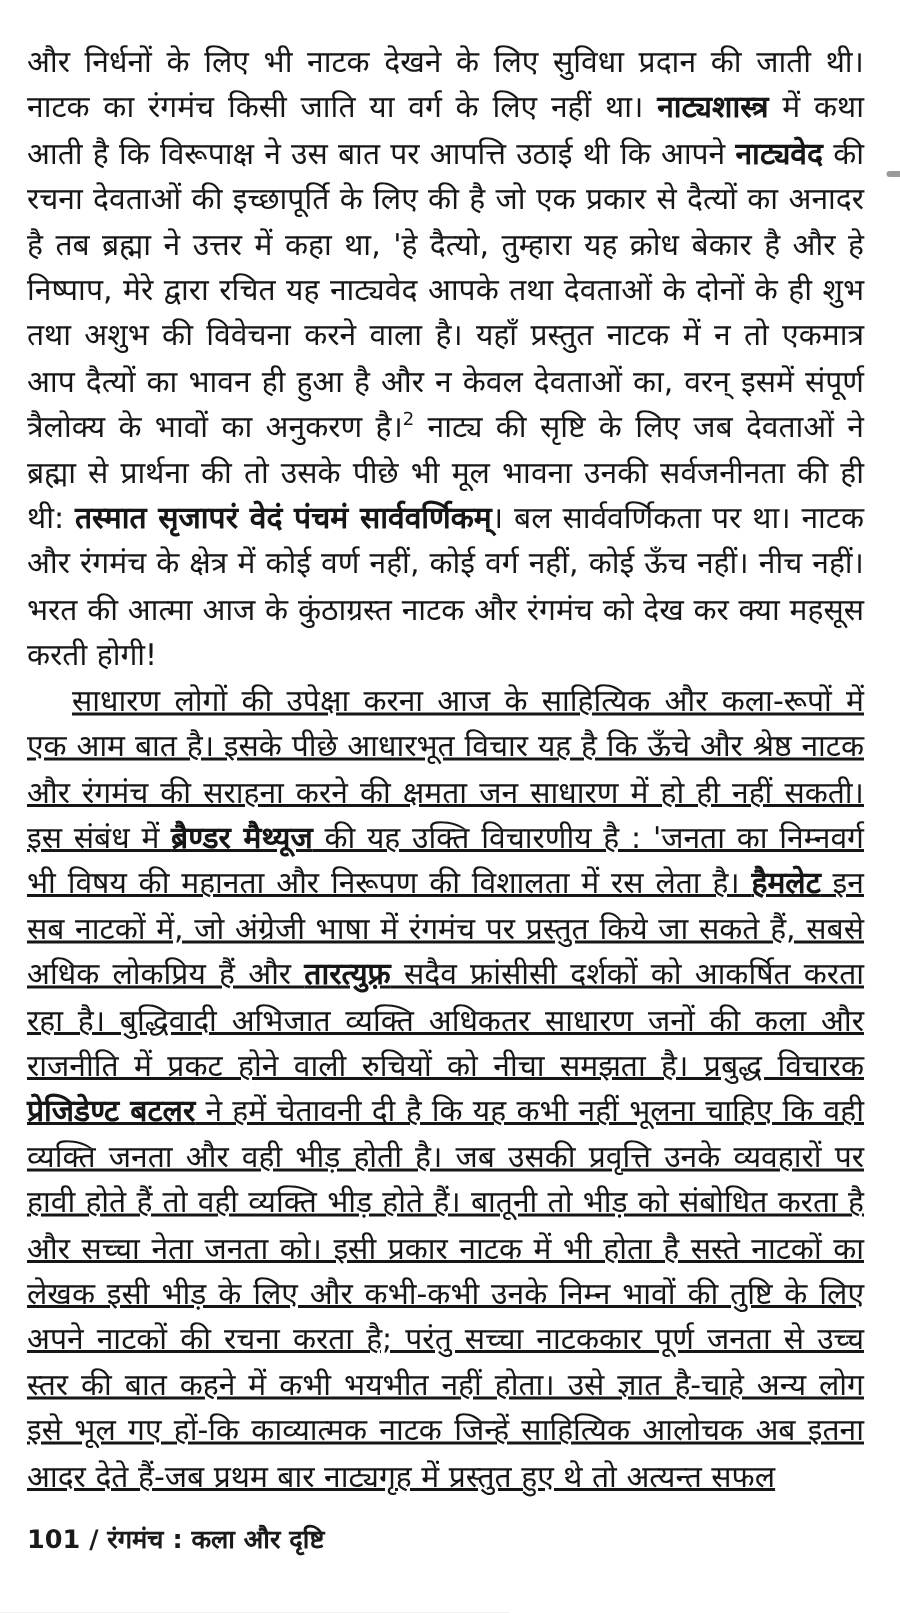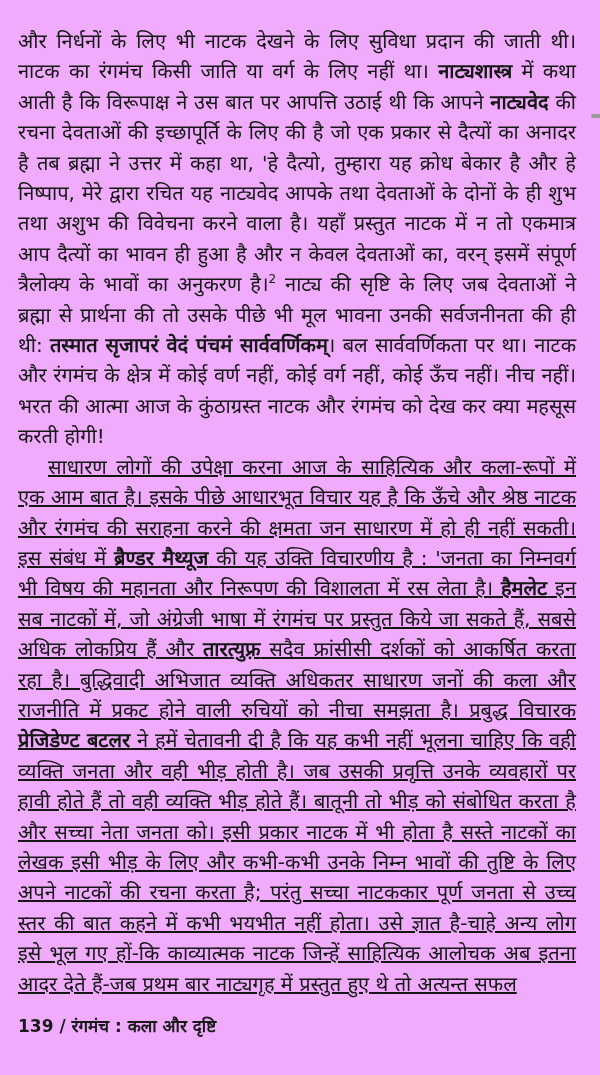--- a/index.html
+++ b/index.html
@@ -4,21 +4,21 @@
 <style>
   html, body {
     margin: 0;
     padding: 0;
     background: #e8e8e8;
   }
   .page {
     position: relative;
     width: 600px;
     height: 1075px;
-    background: #f0abfc;
+    background: #ffffff;
     overflow: hidden;
     font-family: "DejaVu Sans", sans-serif;
     color: #161616;
   }
   .textblock {
     position: absolute;
     top: 26px;
     left: 18px;
     width: 558px;
   }
@@ -65,18 +65,18 @@
 <body>
 
 <div class="page">
 
   <div class="textblock">
     <p class="body-para"><span>और निर्धनों के लिए भी नाटक देखने के लिए सुविधा प्रदान की जाती थी। नाटक का रंगमंच किसी जाति या वर्ग के लिए नहीं था। </span><b>नाट्यशास्त्र</b><span> में कथा आती है कि विरूपाक्ष ने उस बात पर आपत्ति उठाई थी कि आपने </span><b>नाट्यवेद</b><span> की रचना देवताओं की इच्छापूर्ति के लिए की है जो एक प्रकार से दैत्यों का अनादर है तब ब्रह्मा ने उत्तर में कहा था, 'हे दैत्यो, तुम्हारा यह क्रोध बेकार है और हे निष्पाप, मेरे द्वारा रचित यह नाट्यवेद आपके तथा देवताओं के दोनों के ही शुभ तथा अशुभ की विवेचना करने वाला है। यहाँ प्रस्तुत नाटक में न तो एकमात्र आप दैत्यों का भावन ही हुआ है और न केवल देवताओं का, वरन् इसमें संपूर्ण त्रैलोक्य के भावों का अनुकरण है।</span><sup>2</sup><span> नाट्य की सृष्टि के लिए जब देवताओं ने ब्रह्मा से प्रार्थना की तो उसके पीछे भी मूल भावना उनकी सर्वजनीनता की ही थी: </span><b>तस्मात सृजापरं वेदं पंचमं सार्ववर्णिकम्</b><span>। बल सार्ववर्णिकता पर था। नाटक और रंगमंच के क्षेत्र में कोई वर्ण नहीं, कोई वर्ग नहीं, कोई ऊँच नहीं। नीच नहीं। भरत की आत्मा आज के कुंठाग्रस्त नाटक और रंगमंच को देख कर क्या महसूस करती होगी!</span></p>
     <p class="body-para indent"><span>साधारण लोगों की उपेक्षा करना आज के साहित्यिक और कला-रूपों में एक आम बात है। इसके पीछे आधारभूत विचार यह है कि ऊँचे और श्रेष्ठ नाटक और रंगमंच की सराहना करने की क्षमता जन साधारण में हो ही नहीं सकती। इस संबंध में </span><b>ब्रैण्डर मैथ्यूज</b><span> की यह उक्ति विचारणीय है : 'जनता का निम्नवर्ग भी विषय की महानता और निरूपण की विशालता में रस लेता है। </span><b>हैमलेट</b><span> इन सब नाटकों में, जो अंग्रेजी भाषा में रंगमंच पर प्रस्तुत किये जा सकते हैं, सबसे अधिक लोकप्रिय हैं और </span><b>तारत्युफ़्र</b><span> सदैव फ्रांसीसी दर्शकों को आकर्षित करता रहा है। बुद्धिवादी अभिजात व्यक्ति अधिकतर साधारण जनों की कला और राजनीति में प्रकट होने वाली रुचियों को नीचा समझता है। प्रबुद्ध विचारक </span><b>प्रेजिडेण्ट बटलर</b><span> ने हमें चेतावनी दी है कि यह कभी नहीं भूलना चाहिए कि वही व्यक्ति जनता और वही भीड़ होती है। जब उसकी प्रवृत्ति उनके व्यवहारों पर हावी होते हैं तो वही व्यक्ति भीड़ होते हैं। बातूनी तो भीड़ को संबोधित करता है और सच्चा नेता जनता को। इसी प्रकार नाटक में भी होता है सस्ते नाटकों का लेखक इसी भीड़ के लिए और कभी-कभी उनके निम्न भावों की तुष्टि के लिए अपने नाटकों की रचना करता है; परंतु सच्चा नाटककार पूर्ण जनता से उच्च स्तर की बात कहने में कभी भयभीत नहीं होता। उसे ज्ञात है-चाहे अन्य लोग इसे भूल गए हों-कि काव्यात्मक नाटक जिन्हें साहित्यिक आलोचक अब इतना आदर देते हैं-जब प्रथम बार नाट्यगृह में प्रस्तुत हुए थे तो अत्यन्त सफल</span></p>
   </div>
 
   <div class="footer">
-    <span>139</span><span> / </span><span>रंगमंच : कला और दृष्टि</span>
+    <span>101</span><span> / </span><span>रंगमंच : कला और दृष्टि</span>
   </div>
 
   <div class="scan-artifact"></div>
 
 </div>
 
 </body></html>

